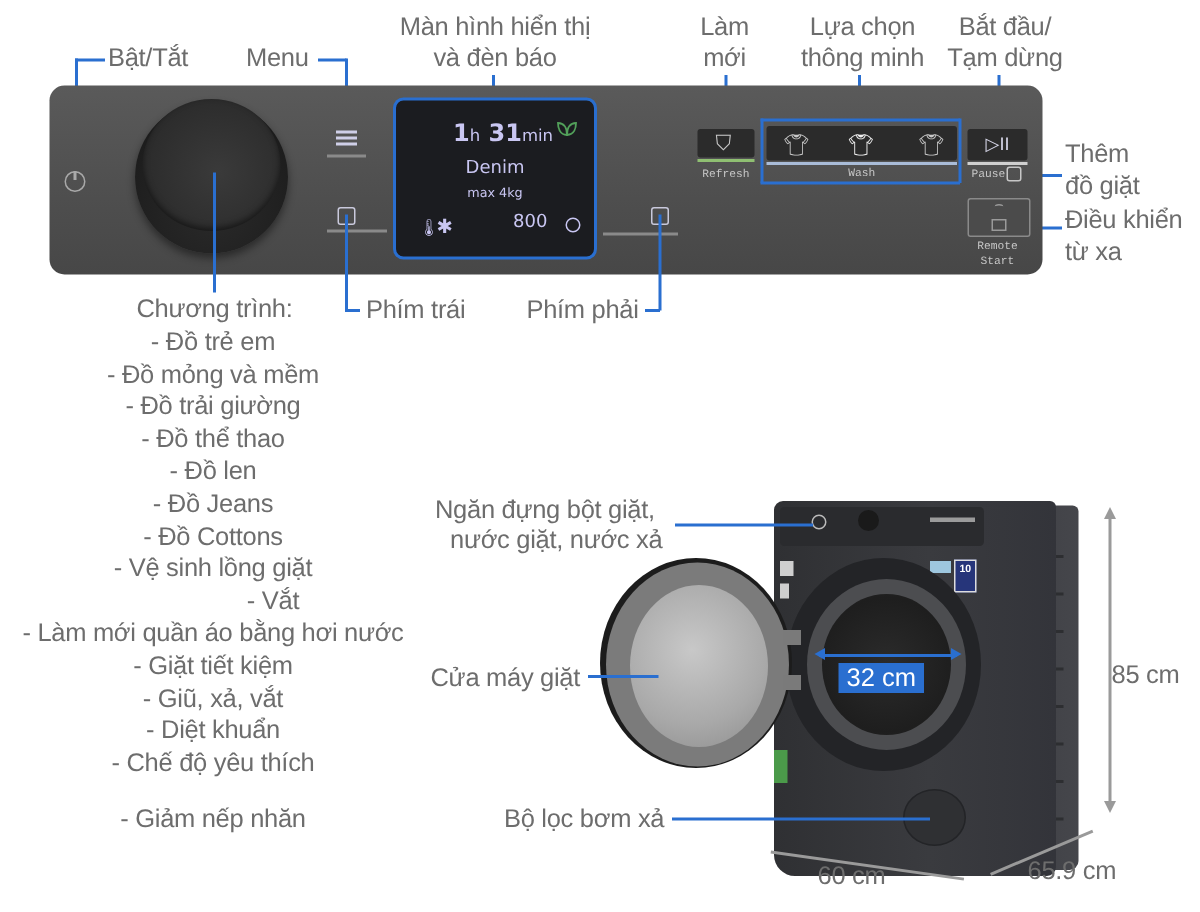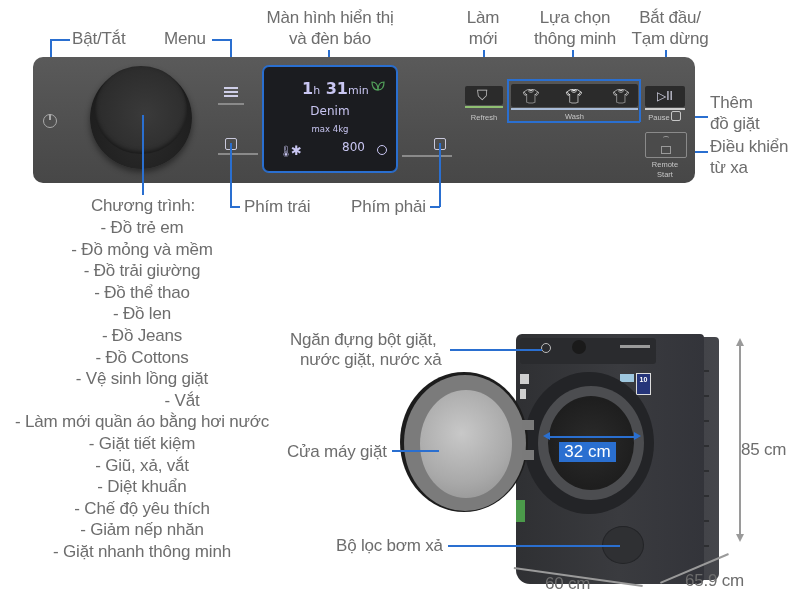--- a/index.html
+++ b/index.html
@@ -50,21 +50,21 @@
   .leaf { position:absolute; left:107px; top:14px; width:14px; height:10px; }
   .disp-prog { position:absolute; left:0; width:132px; top:37px; text-align:center; font-size:12px; color:#c9c6f2; font-family:"DejaVu Sans", sans-serif; }
   .disp-load { position:absolute; left:0; width:132px; top:57px; text-align:center; font-size:8.5px; color:#c9c6f2; font-family:"DejaVu Sans", sans-serif; }
   .disp-therm { position:absolute; left:15px; top:78px; font-size:11px; color:#c9c6f2; }
   .disp-snow { position:absolute; left:27px; top:76px; font-size:13px; color:#c9c6f2; }
   .disp-spin { position:absolute; left:78px; top:73px; font-size:12px; color:#c9c6f2; font-family:"DejaVu Sans", sans-serif; }
   .disp-spin-icon { position:absolute; left:113px; top:78px; width:8px; height:8px; border:1.3px solid #c9c6f2; border-radius:50%; }
 
   .btn-dark { position:absolute; background:#2b2b2b; border-radius:2px; }
   .btn-underline { position:absolute; height:2px; }
-  .tiny { position:absolute; font-size:7.5px; color:#c7c7c7; font-family:Liberation Sans, sans-serif; text-align:center; }
+  .tiny { position:absolute; font-size:7.5px; color:#c7c7c7; font-family:Liberation Mono, monospace; text-align:center; }
   .shirt { position:absolute; font-size:14px; color:#c8c8c8; line-height:14px; }
   .remote-box { position:absolute; left:645px; top:132px; width:40px; height:24px; border:1.3px solid #8a8a8a; border-radius:2px; background:#4b4b4b; }
 
   
   .machine-body {
     position:absolute; left:516px; top:334px; width:188px; height:250px;
     background:linear-gradient(90deg,#2f3033 0%,#3a3b3f 55%,#33343a 100%);
     border-radius:6px 4px 6px 14px;
   }
   .machine-side {
@@ -216,22 +216,21 @@
   <div class="lbl ctr" style="position:relative;width:284px;height:21.6px;line-height:21.6px;">- Đồ len</div>
   <div class="lbl ctr" style="position:relative;width:284px;height:21.6px;line-height:21.6px;">- Đồ Jeans</div>
   <div class="lbl ctr" style="position:relative;width:284px;height:21.6px;line-height:21.6px;">- Đồ Cottons</div>
   <div class="lbl ctr" style="position:relative;width:284px;height:21.6px;line-height:21.6px;">- Vệ sinh lồng giặt</div>
   <div class="lbl ctr" style="position:relative;width:284px;height:21.6px;line-height:21.6px;margin-left:40px;">- Vắt</div>
   <div class="lbl ctr" style="position:relative;width:284px;height:21.6px;line-height:21.6px;">- Làm mới quần áo bằng hơi nước</div>
   <div class="lbl ctr" style="position:relative;width:284px;height:21.6px;line-height:21.6px;">- Giặt tiết kiệm</div>
   <div class="lbl ctr" style="position:relative;width:284px;height:21.6px;line-height:21.6px;">- Giũ, xả, vắt</div>
   <div class="lbl ctr" style="position:relative;width:284px;height:21.6px;line-height:21.6px;">- Diệt khuẩn</div>
   <div class="lbl ctr" style="position:relative;width:284px;height:21.6px;line-height:21.6px;">- Chế độ yêu thích</div>
-  <div class="lbl ctr" style="position:relative;width:284px;height:21.6px;line-height:21.6px;">- Giảm nếp nhăn</div>
-  <div class="lbl ctr" style="position:relative;width:284px;height:21.6px;line-height:21.6px;">- Giặt nhanh thông minh</div>
+  <div class="lbl ctr" style="position:relative;width:284px;height:21.6px;line-height:21.6px;margin-top:16px;">- Giảm nếp nhăn</div>
 </div>
 
 <div class="machine-side"></div>
 <div class="side-rib" style="top:370px;"></div>
 <div class="side-rib" style="top:395px;"></div>
 <div class="side-rib" style="top:420px;"></div>
 <div class="side-rib" style="top:445px;"></div>
 <div class="side-rib" style="top:470px;"></div>
 <div class="side-rib" style="top:495px;"></div>
 <div class="side-rib" style="top:520px;"></div>

